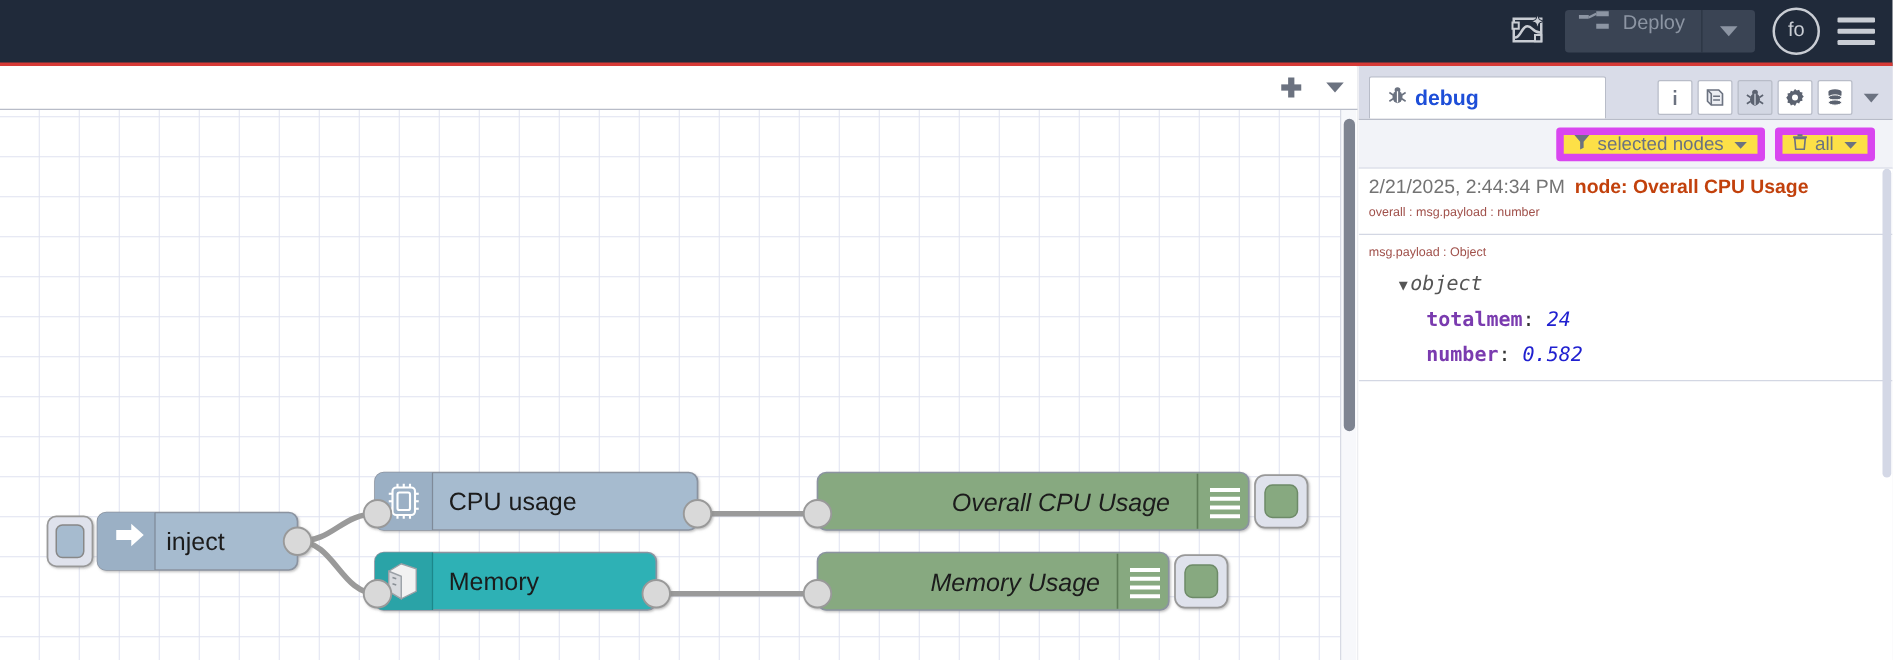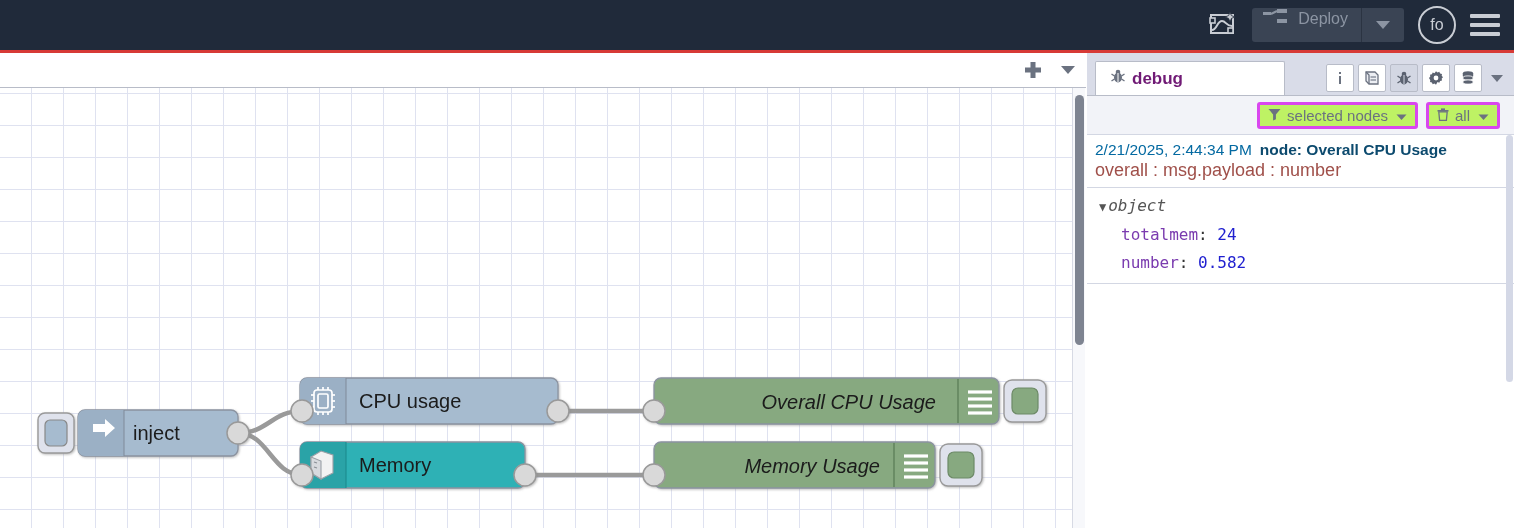--- a/index.html
+++ b/index.html
@@ -99,21 +99,21 @@
   #sb-tabrow {
     position:absolute; left:0; top:0; width:427px; height:42px;
     background:#D9DCE8;
     display:flex; align-items:flex-end;
   }
   #sb-tab {
     margin-left:8px; height:34px; min-width:190px;
     background:#fff; border:1px solid #b8bcc8; border-bottom:none;
     border-radius:2px 2px 0 0;
     display:flex; align-items:center; gap:6px; padding:0 14px;
-    font-weight:bold; font-size:17px; color:#701a75; cursor:pointer;
+    font-weight:bold; font-size:17px; color:#1d4ed8; cursor:pointer;
   }
   #sb-tabicons {
     margin-left:auto; display:flex; align-items:center; gap:4px; padding:0 6px 3px 0;
   }
   .sb-icon-btn {
     width:28px; height:28px; border:1px solid #b8bcc8; background:#fff;
     border-radius:2px; display:flex; align-items:center; justify-content:center; cursor:pointer;
   }
   .sb-icon-btn.active { background:#D3D7E3; }
   #sb-icons-caret { width:22px; height:28px; display:flex; align-items:center; justify-content:center; cursor:pointer; }
@@ -121,49 +121,49 @@
   #sb-body {
     position:absolute; left:0; top:42px; width:427px; height:433px;
     background:#fff; border-top:1px solid #b8bcc8;
   }
   #sb-toolbar {
     position:absolute; left:0; top:0; width:427px; height:39px;
     background:#F2F3F8; border-bottom:1px solid #d3d7e3;
     display:flex; align-items:center; justify-content:flex-end; gap:8px; padding-right:14px;
   }
   .filter-btn {
-    height:27px; border:3px solid #d946ef; background:#bef264; border-radius:3px;
+    height:27px; border:6px solid #d946ef; background:#fde047; border-radius:3px;
     display:flex; align-items:center; gap:6px; padding:0 8px;
     font-size:15px; color:#6b7280; cursor:pointer;
   }
   .filter-btn .caret { margin-left:2px; }
 
   #msg-list {
     position:absolute; left:0; top:39px; width:427px; height:394px;
     background:#fff; overflow:hidden;
   }
   .msg {
     border-bottom:1px solid #d3d7e3;
     padding:4px 8px 6px 8px;
     background:#fff;
   }
   .msg-head { font-size:15.5px; line-height:21px; white-space:nowrap; }
-  .msg-time { color:#0369a1; }
-  .msg-node { color:#0c4a6e; font-weight:bold; margin-left:8px; }
-  .msg-topic { color:#A0504A; font-size:18px; line-height:21px; }
+  .msg-time { color:#737373; }
+  .msg-node { color:#c2410c; font-weight:bold; margin-left:8px; }
+  .msg-topic { color:#A0504A; font-size:10px; line-height:21px; }
   .msg-value {
     font-family:"DejaVu Sans Mono", monospace; font-size:16px; line-height:24px;
     color:#2020D0; padding-left:4px;
   }
-  .obj-row { font-family:"DejaVu Sans Mono", monospace; font-size:16px; line-height:28px; padding-left:4px; }
+  .obj-row { font-family:"DejaVu Sans Mono", monospace; font-size:16px; line-height:28px; padding-left:4px;margin-left:20px; }
   .obj-toggle { color:#555; font-size:12px; margin-right:2px; }
   .obj-name { color:#555; font-style:italic; font-family:"DejaVu Sans Mono", monospace; }
-  .obj-key { color:#7A3BAF; padding-left:22px; }
+  .obj-key { color:#7A3BAF; padding-left:22px;font-weight:bold; }
   .obj-colon { color:#333; }
-  .obj-num { color:#2020D0; }
+  .obj-num { color:#2020D0;font-style:italic; }
 
   #sb-scroll-track {
     position:absolute; right:0; top:39px; width:8px; height:394px; background:transparent;
   }
   #sb-scroll-thumb {
     position:absolute; left:0; top:0; width:7px; height:247px;
     background:#D4D8E6; border-radius:4px; cursor:pointer;
   }
 </style>
 </head>
@@ -450,20 +450,21 @@
       <div id="msg-list">
 
         <div class="msg">
           <div class="msg-head">
             <span class="msg-time">2/21/2025, 2:44:34 PM</span><span class="msg-node">node: Overall CPU Usage</span>
           </div>
           <div class="msg-topic">overall : msg.payload : number</div>
         </div>
 
         <div class="msg">
+          <div class="msg-topic">msg.payload : Object</div>
 
           <div class="obj-row">
             <span class="obj-toggle">▼</span><span class="obj-name">object</span>
           </div>
 
           <div class="obj-row">
             <span class="obj-key">totalmem</span><span class="obj-colon">: </span><span class="obj-num">24</span>
           </div>
           <div class="obj-row">
             <span class="obj-key">number</span><span class="obj-colon">: </span><span class="obj-num">0.582</span>

